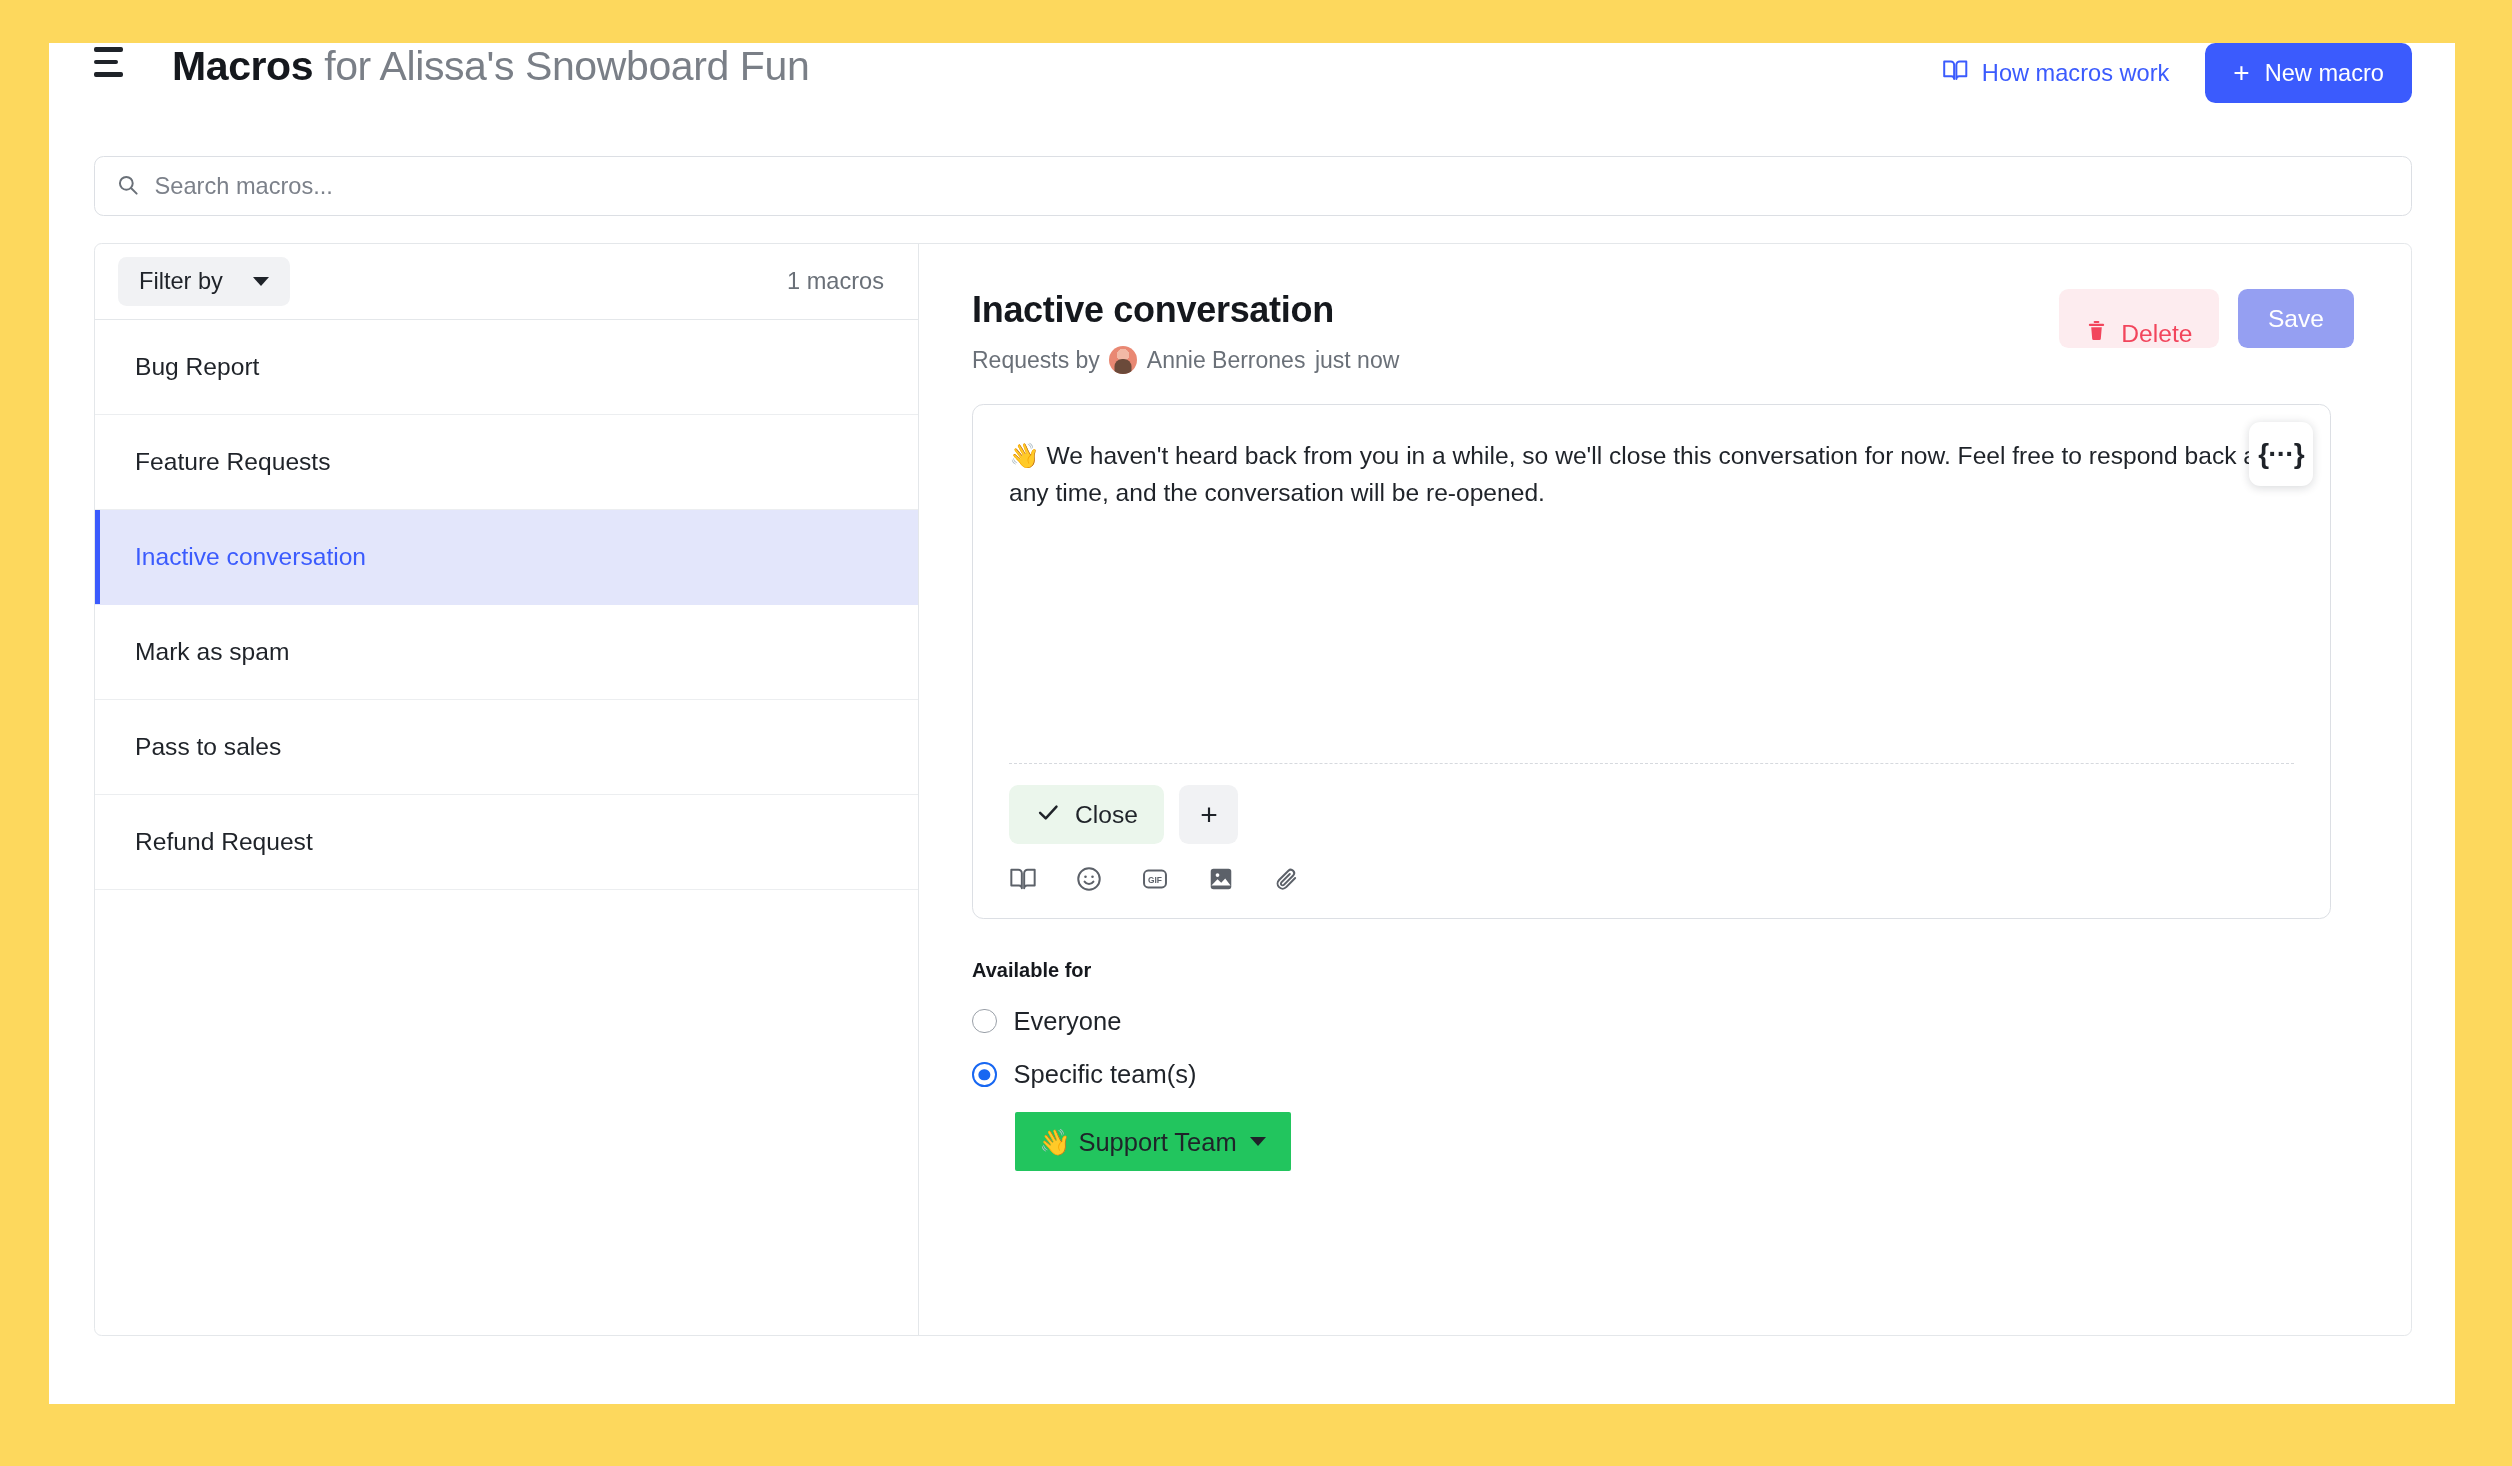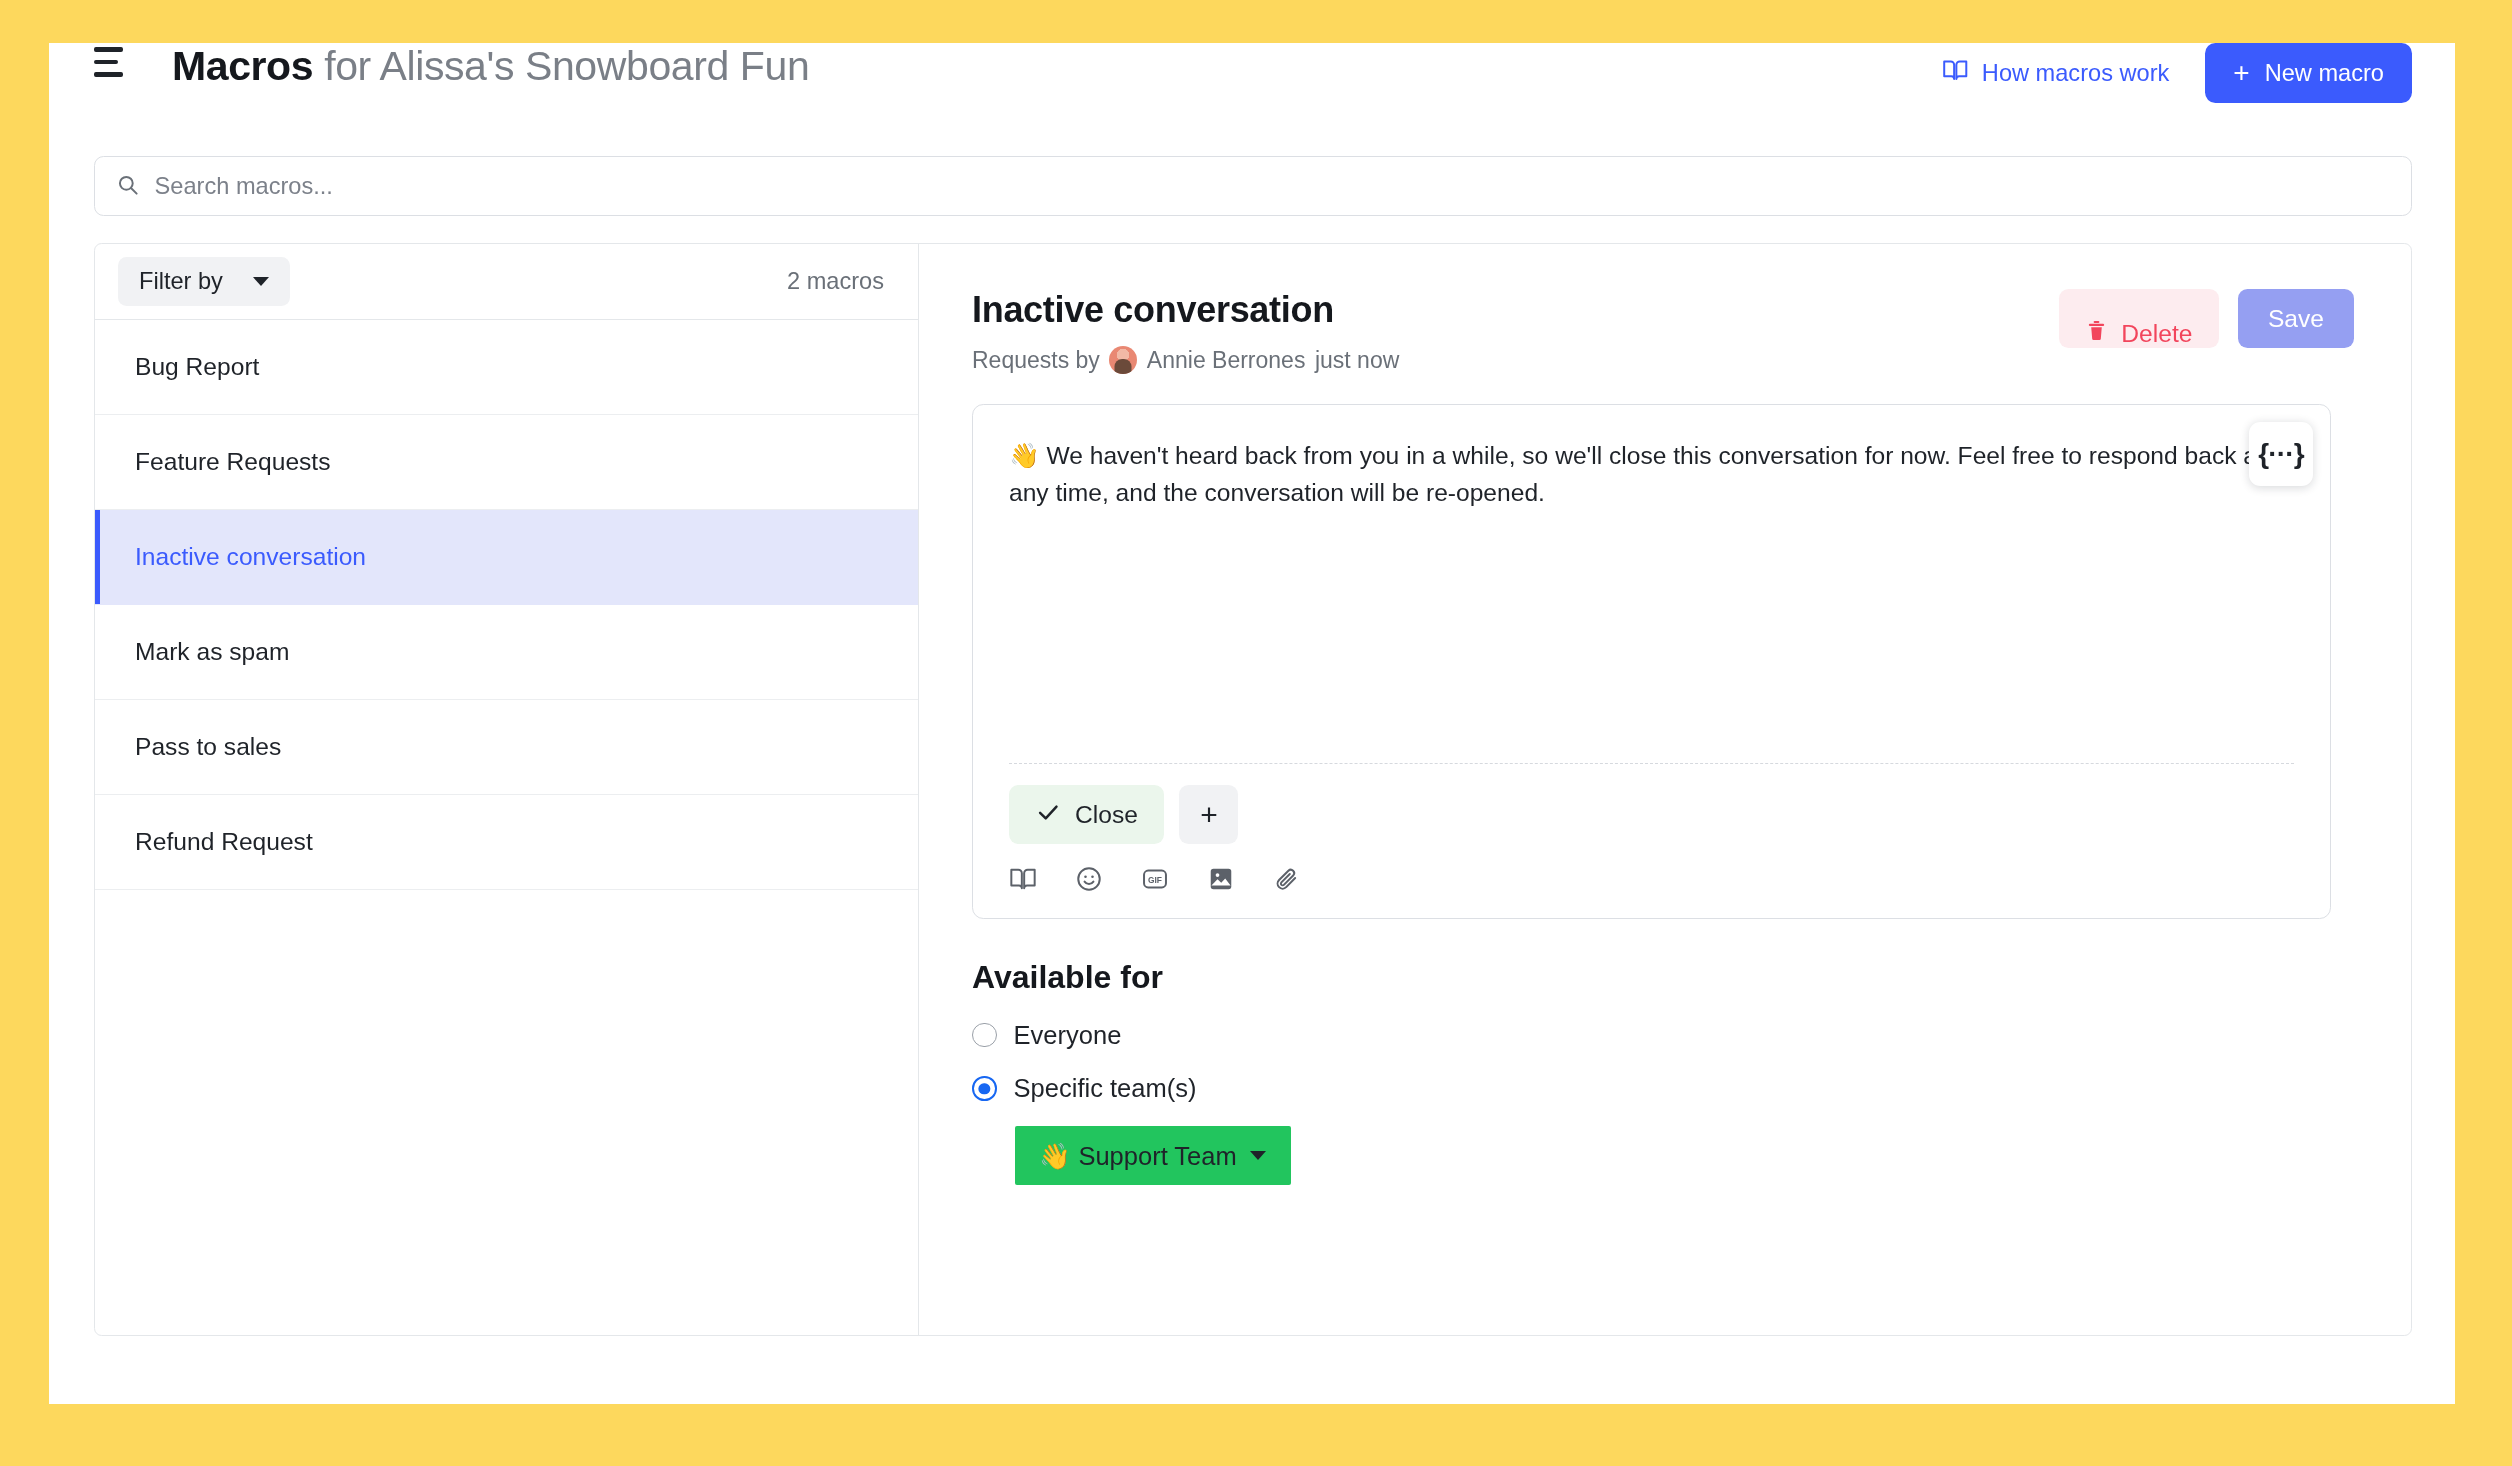--- a/index.html
+++ b/index.html
@@ -210,21 +210,21 @@
     width: 64px; height: 64px;
     background:#fff; border-radius: 11.3px;
     box-shadow: 0 1.9px 9.5px rgba(20,25,40,.16);
     display:flex; align-items:center; justify-content:center;
     font-size: 28px; font-weight:700; color:#1f2329; cursor:pointer;
     letter-spacing: -0.9px;
   }
 
   
   .avail { margin-top: 40px; }
-  .avail h3 { font-size: 32px; font-weight:700; color:#15181d; }
+  .avail h3 { font-size: 20px; font-weight:700; color:#15181d; }
   .radio-row { display:flex; align-items:center; gap: 17px; margin-top: 24.6px; cursor:pointer; }
   .radio {
     width: 24.6px; height: 24.6px; border-radius: 50%;
     border: 1.9px solid #9aa0a8; background:#fff;
     flex: 0 0 24.6px; position: relative;
   }
   .radio.on { border-color:#1767f2; border-width: 2.8px; }
   .radio.on::after {
     content:""; position:absolute; left:50%; top:50%;
     transform: translate(-50%,-50%);
@@ -283,21 +283,21 @@
   </div>
 
   <div class="body-wrap">
 
     <div class="list-pane">
       <div class="list-head">
         <button class="filter-btn">
           <span>Filter by</span>
           <span class="caret"></span>
         </button>
-        <span class="macro-count">2 macros</span>
+        <span class="macro-count">1 macros</span>
       </div>
       <div id="macro-list">
           <div class="macro-item">
             <span>Bug Report</span>
           </div>
           <div class="macro-item">
             <span>Feature Requests</span>
           </div>
           <div class="macro-item active">
             <span>Inactive conversation</span>

